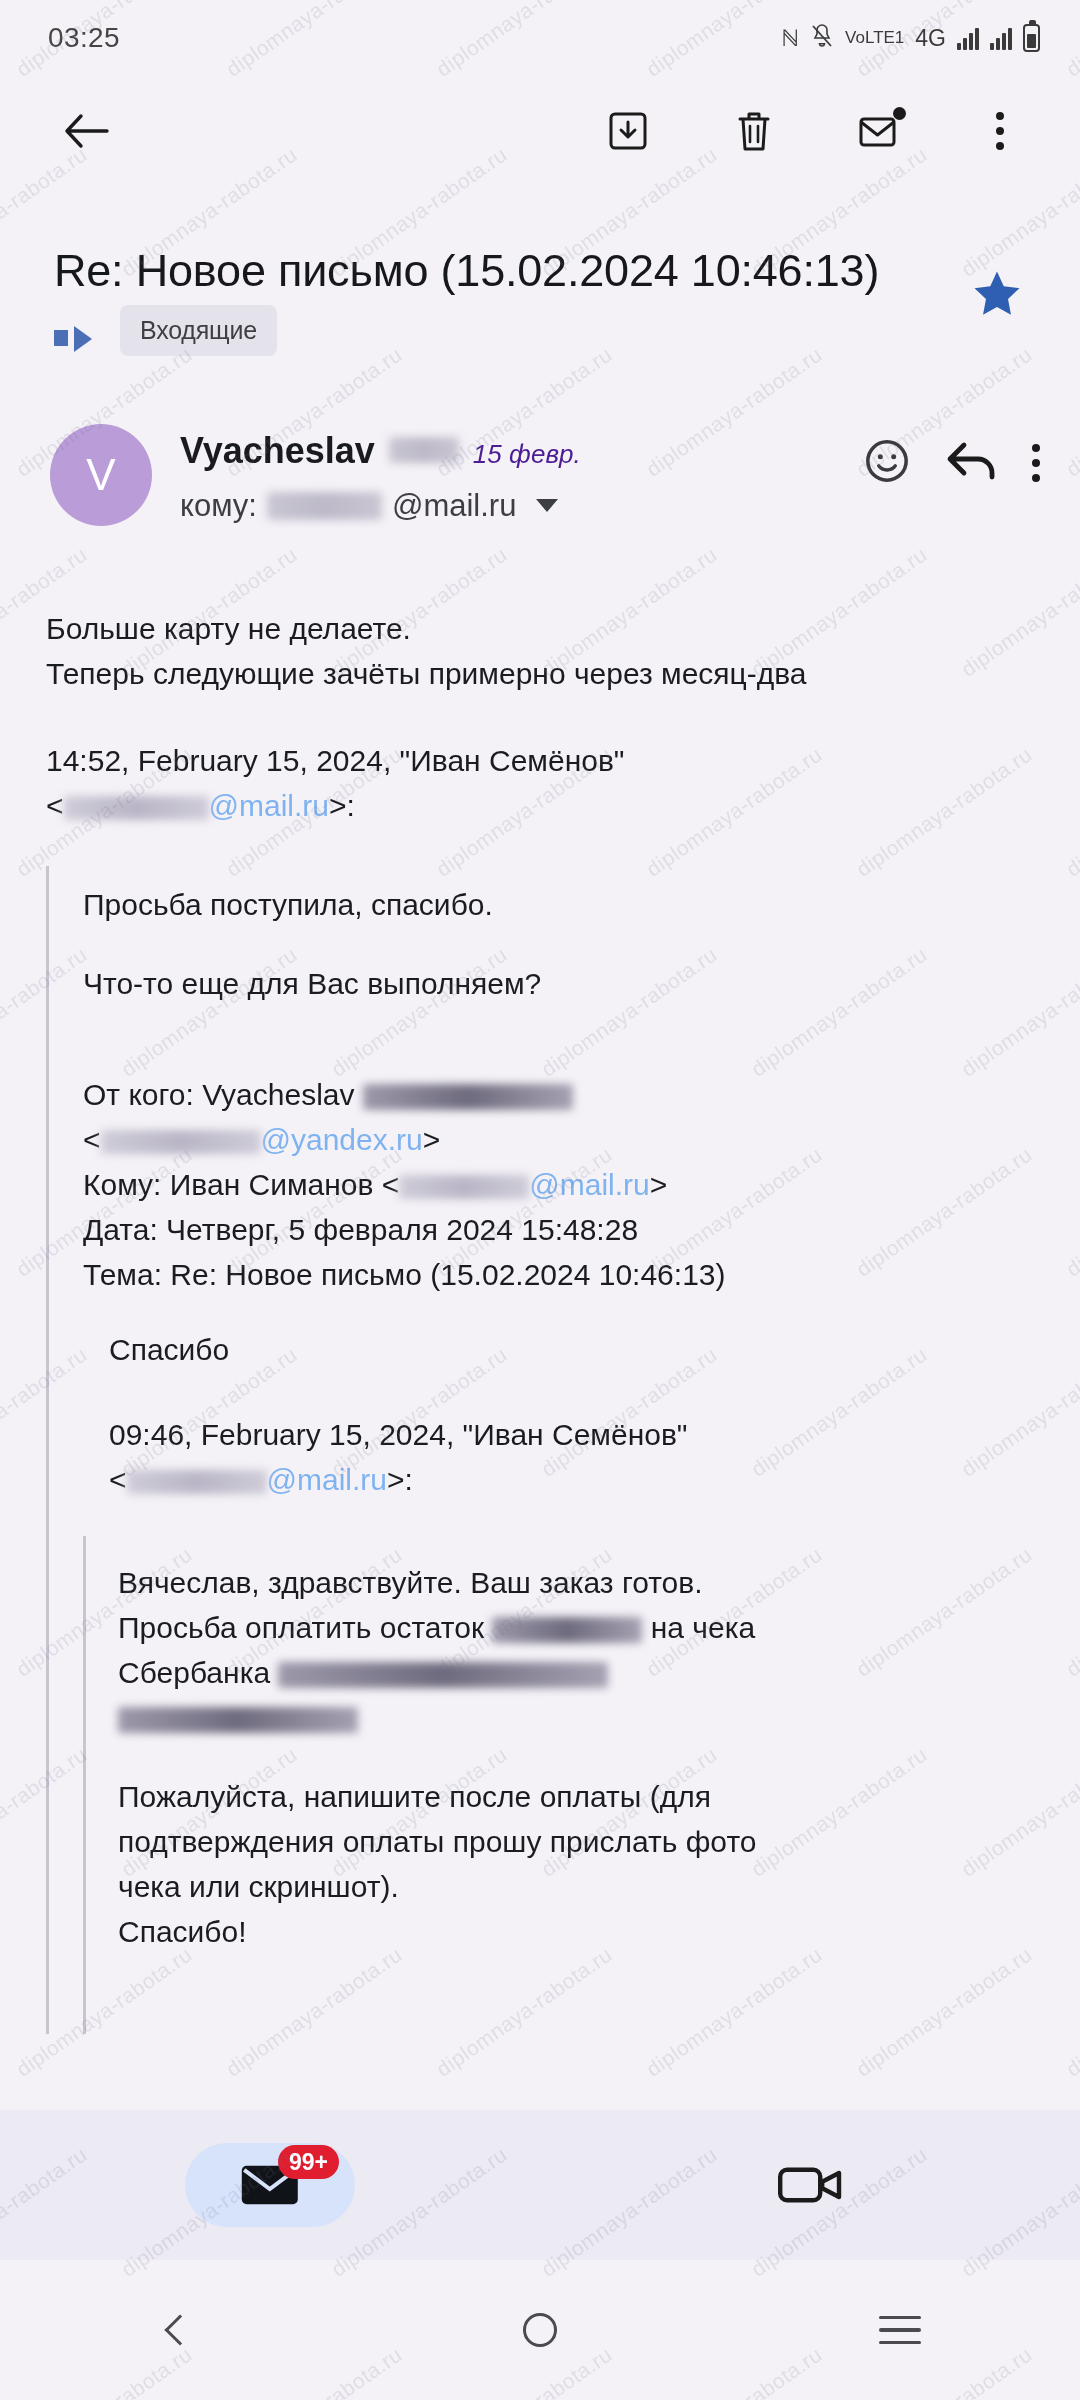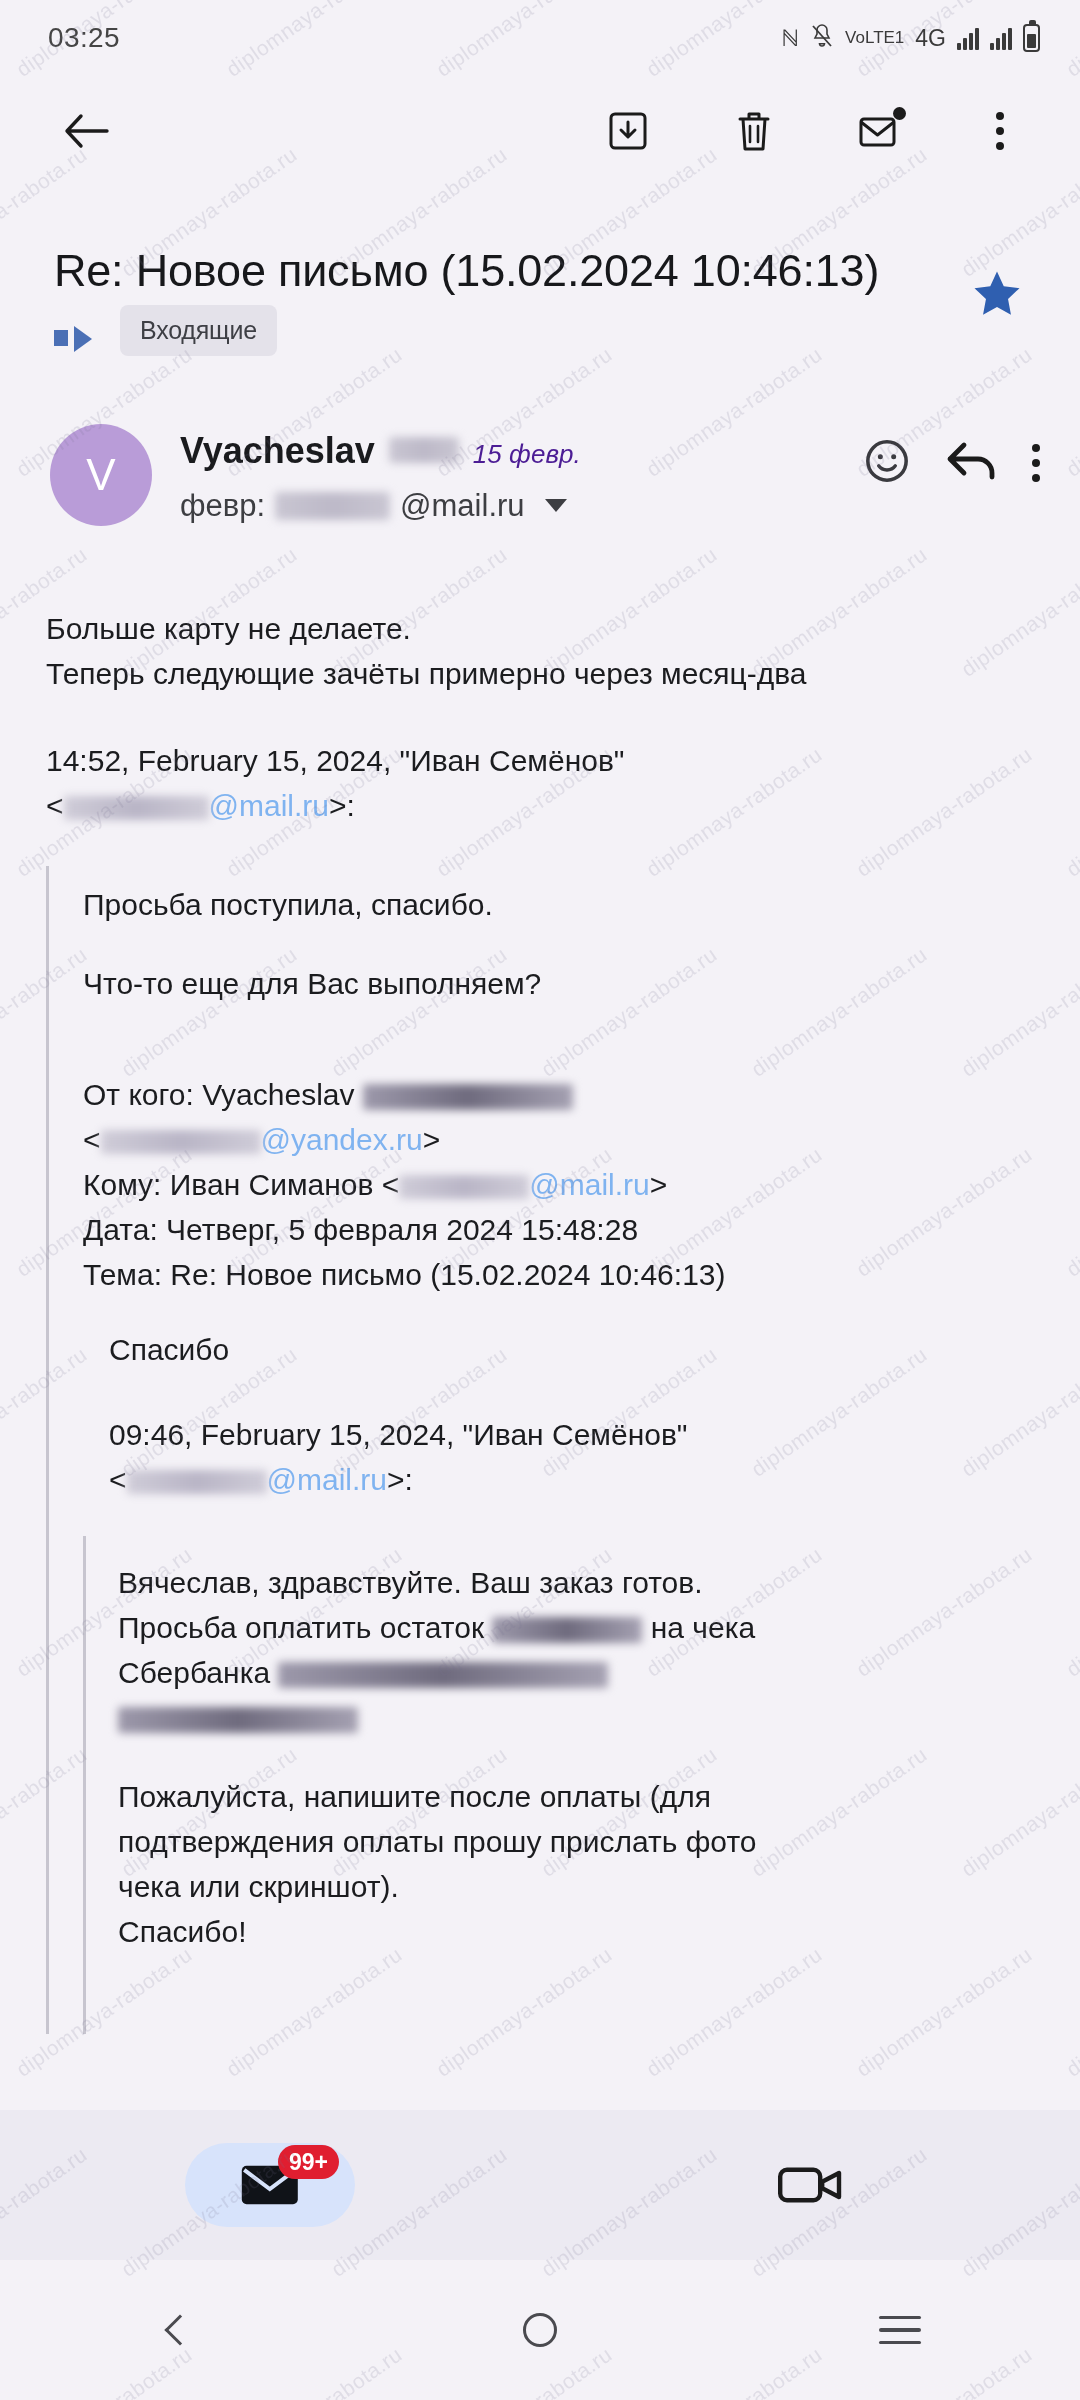--- a/index.html
+++ b/index.html
@@ -310,21 +310,21 @@
 
 <div class="sender">
   <div class="avatar">V</div>
   <div class="sender-meta">
     <div class="sender-line1">
       <span class="sender-name">Vyacheslav</span>
       <span class="redacted" style="width:70px"></span>
       <span class="sender-date">15 февр.</span>
     </div>
     <div class="sender-line2">
-      <span class="to-label">февр:</span>
+      <span class="to-label">кому:</span>
       <span class="redacted" style="width:115px;height:28px"></span>
       <span class="to-label">@mail.ru</span>
       <span class="chev"></span>
     </div>
   </div>
   <div class="sender-actions">
     <span>
       <svg width="50" height="50" viewBox="0 0 24 24">
           <circle cx="12" cy="12" r="9.2" fill="none" stroke="#3a3a3f" stroke-width="1.7"></circle>
           <circle cx="8.8" cy="10" r="1.2" fill="#3a3a3f"></circle>

